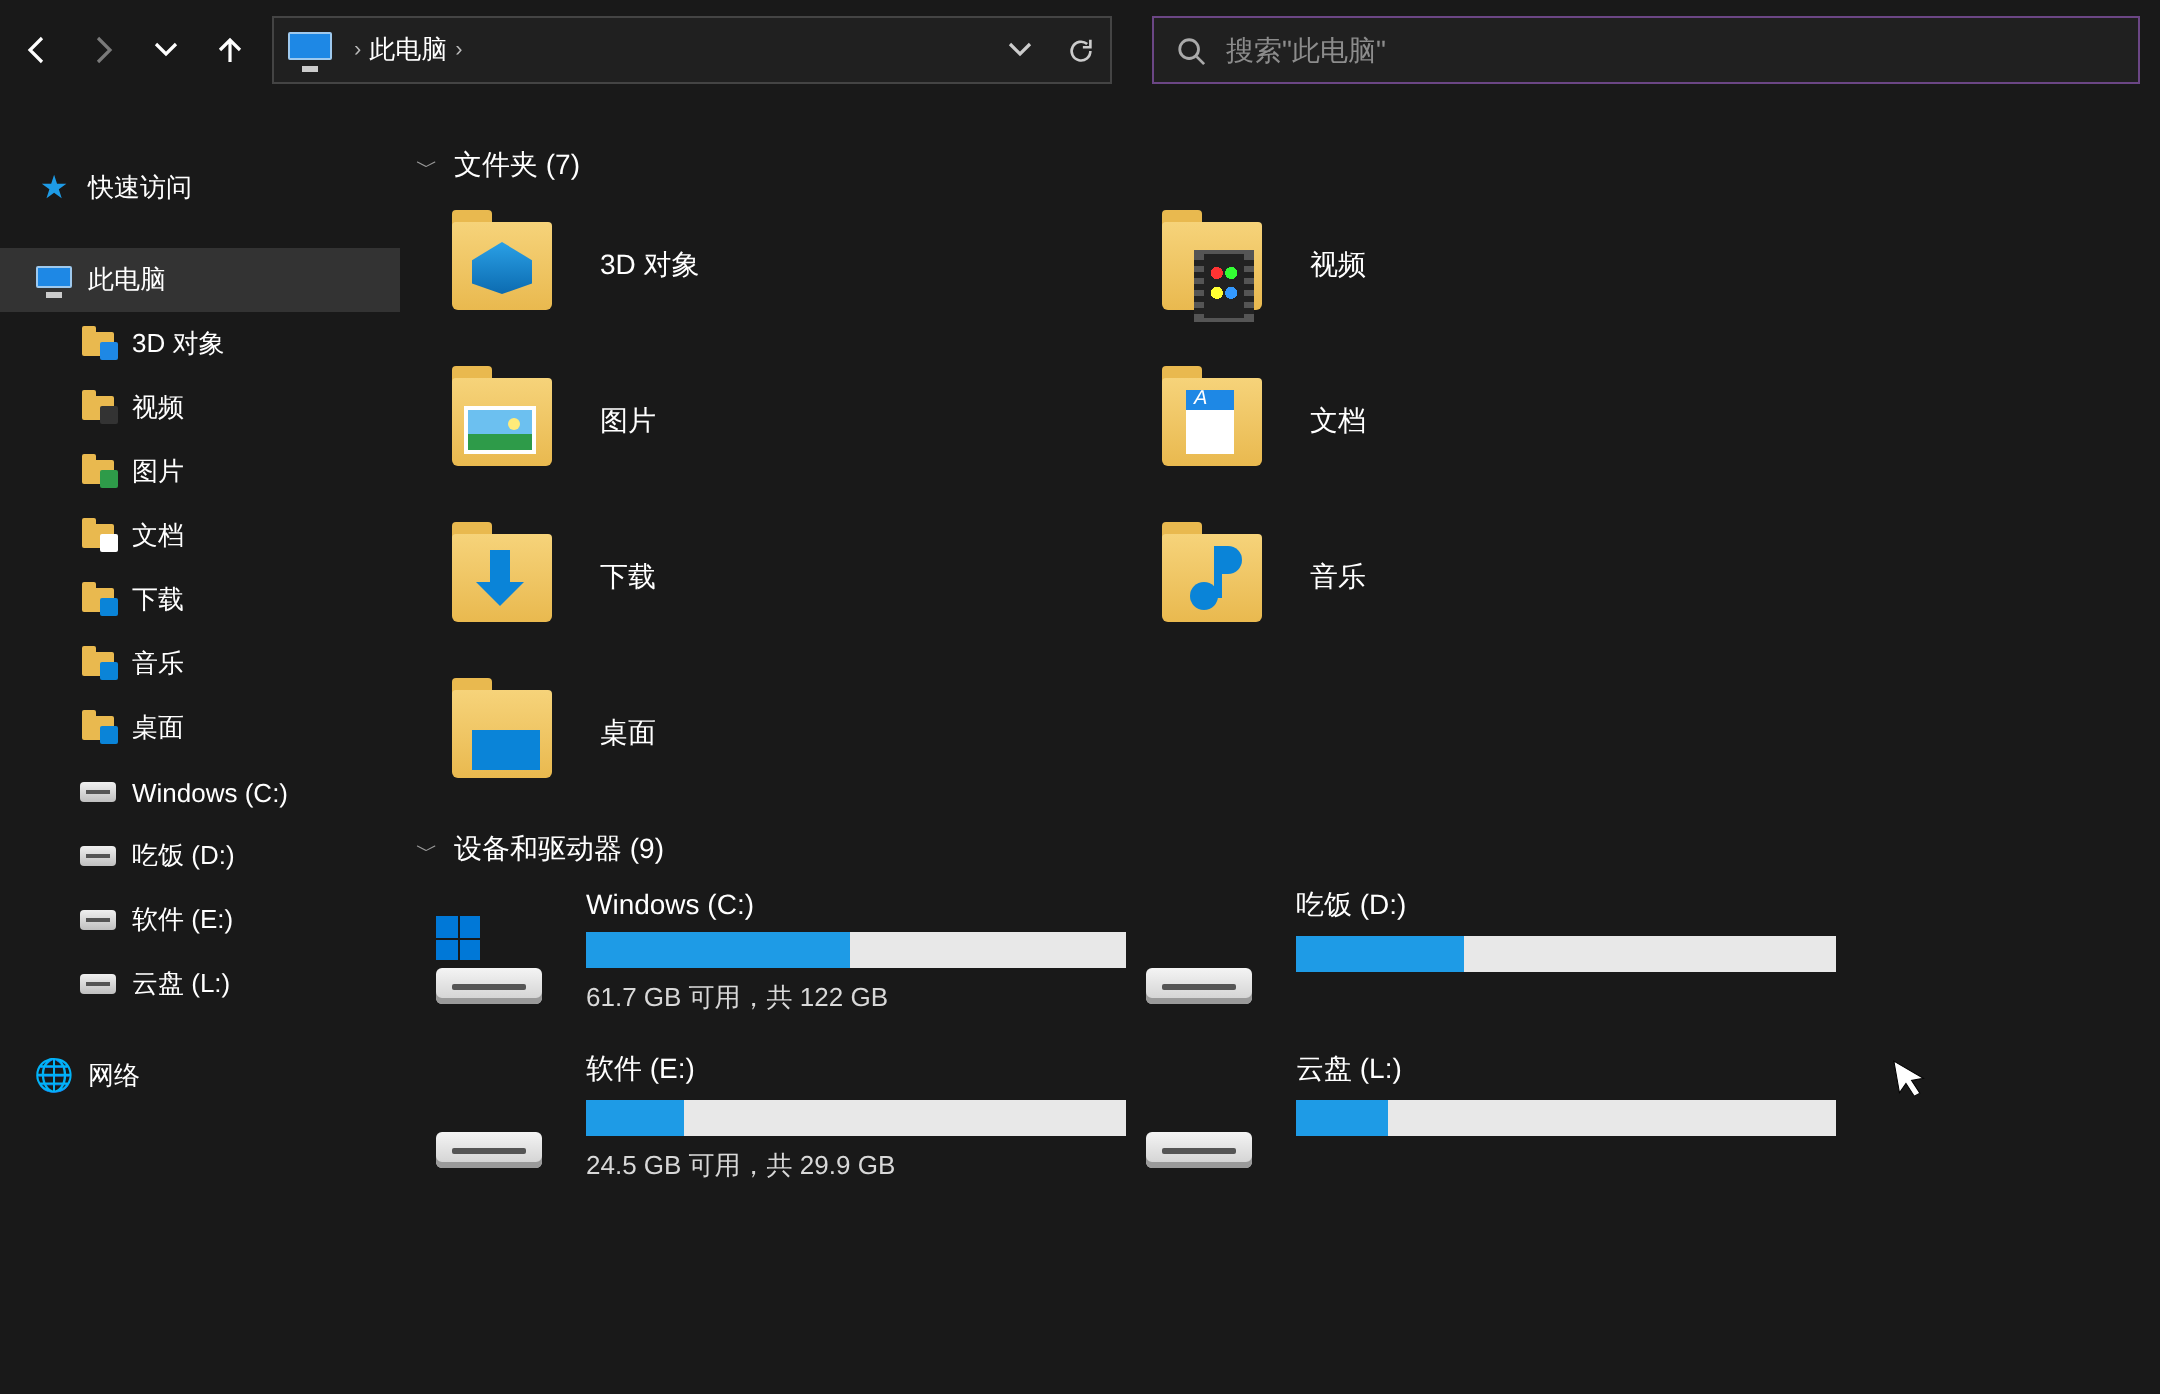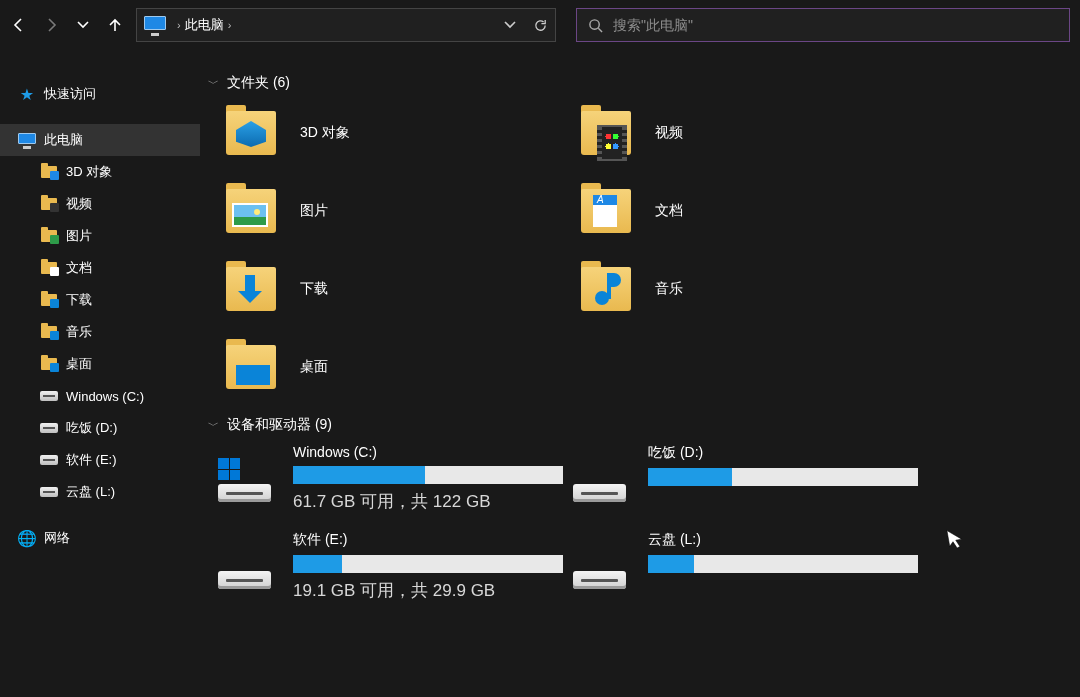--- a/index.html
+++ b/index.html
@@ -179,21 +179,21 @@
     position:absolute;left:0;top:0;width:22px;height:22px;
     display:grid;grid-template-columns:1fr 1fr;grid-template-rows:1fr 1fr;gap:1px;
   }
   .drive-icon .winflag span{background:#0078d7;}
   .drive-info{flex:1;}
   .drive-name{color:#fff;font-size:14px;margin-bottom:6px;}
   .drive-bar{
     width:270px;height:18px;background:#e8e8e8;position:relative;margin-bottom:6px;
   }
   .drive-bar .fill{position:absolute;left:0;top:0;bottom:0;background:#1e9be6;}
-  .drive-free{color:#d8d8d8;font-size:17px;}
+  .drive-free{color:#d8d8d8;font-size:13px;}
 
   
   .pc-icon{
     width:18px;height:14px;position:relative;
   }
   .pc-icon .scr{position:absolute;left:0;top:0;width:18px;height:11px;background:#1e88e5;border:1px solid #9ec9ee;border-radius:1px;}
   .pc-icon .base{position:absolute;left:5px;bottom:-2px;width:8px;height:3px;background:#ccc;}
   .pc-icon.big{width:22px;height:18px;}
   .pc-icon.big .scr{width:22px;height:14px;}
   .pc-icon.big .base{left:7px;width:8px;}
@@ -385,21 +385,21 @@
     <div class="side-sep"></div>
     <div class="side-item">
       <span class="sicon globe-icon">🌐</span>
       <span>网络</span>
     </div>
   </div>
 
   <div class="content">
     <div class="group-header">
       <span class="chev">﹀</span>
-      <span>文件夹 (6)</span>
+      <span>文件夹 (7)</span>
     </div>
     <div class="folder-grid" id="folder-grid">
         <div class="folder-item">
           <div class="folder-icon">
       <div class="folder-tab"></div>
             <div class="folder-back"></div>
             <div class="overlay ov-3d"></div>
     </div>
     <div class="folder-label">3D 对象</div>
         </div>
@@ -501,21 +501,21 @@
         <div class="drive-item">
           <div class="drive-icon">
       <div class="slab"></div>
             <div class="slot"></div>
     </div>
     <div class="drive-info">
       <div class="drive-name">软件 (E:)</div>
       <div class="drive-bar">
               <div class="fill" style="width:18%"></div>
             </div>
-      <div class="drive-free">19.1 GB 可用，共 29.9 GB</div>
+      <div class="drive-free">24.5 GB 可用，共 29.9 GB</div>
     </div>
         </div>
         <div class="drive-item">
           <div class="drive-icon">
       <div class="slab"></div>
             <div class="slot"></div>
     </div>
     <div class="drive-info">
       <div class="drive-name">云盘 (L:)</div>
       <div class="drive-bar">

